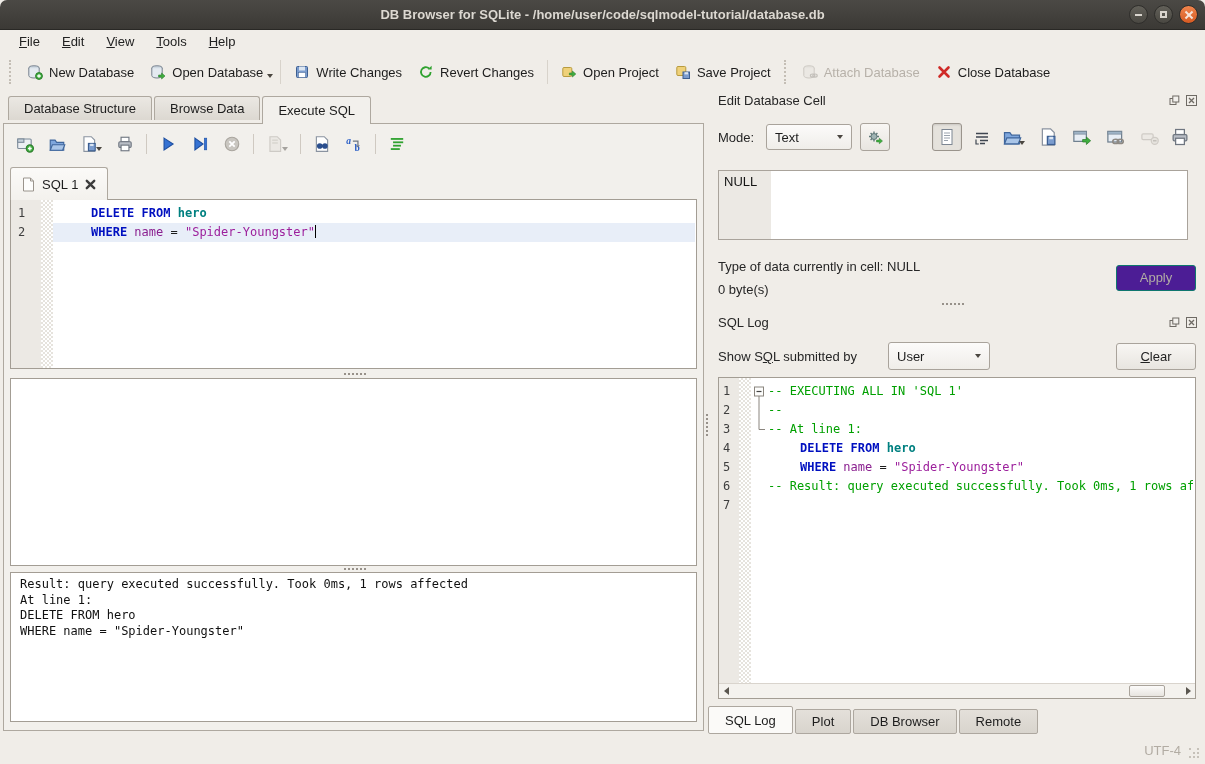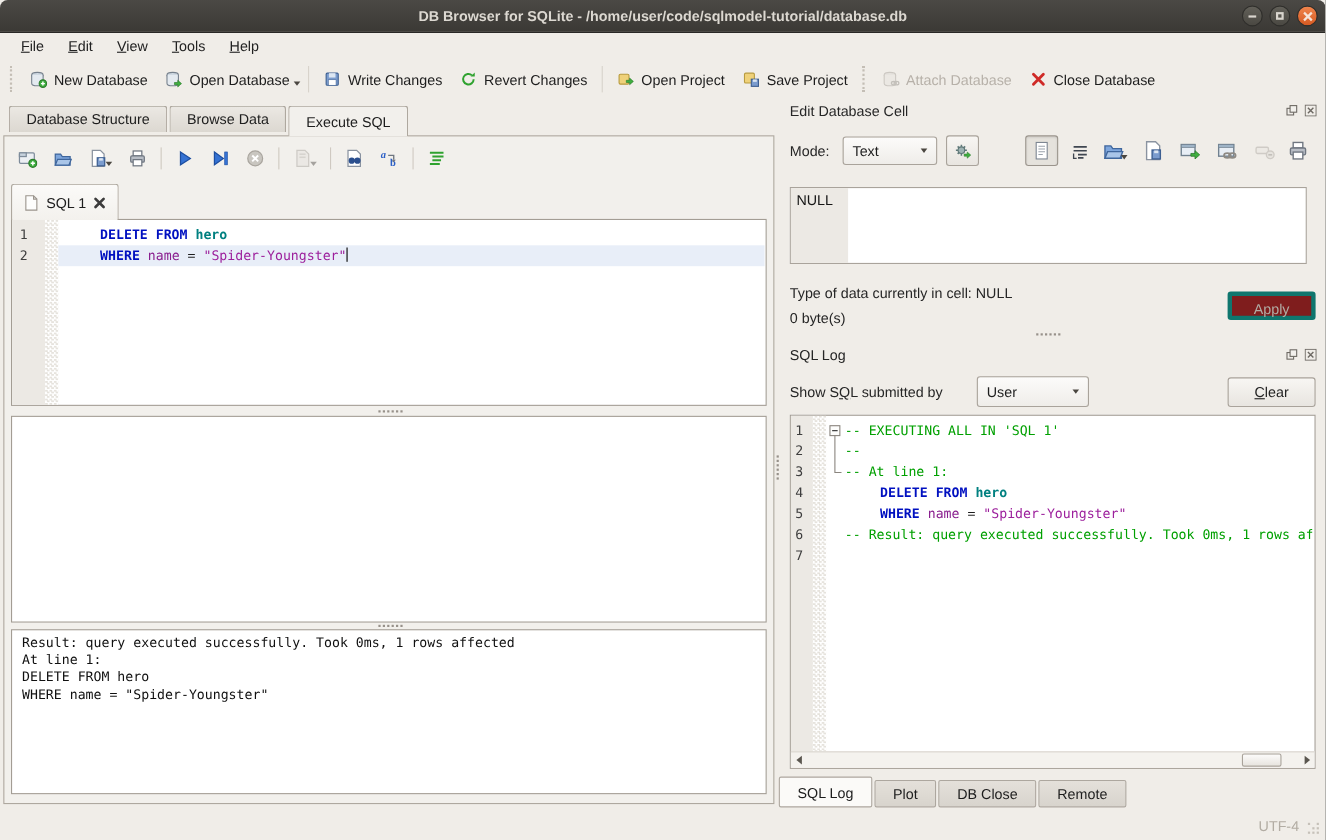--- a/index.html
+++ b/index.html
@@ -75,21 +75,21 @@
   .dots-v { position:absolute; width:2px; height:2px; background:#97918a;
             box-shadow:0 4px #97918a, 0 8px #97918a, 0 12px #97918a, 0 16px #97918a, 0 20px #97918a; }
 
   
   .docktitle { position:absolute; color:#262626; }
   .dockbtns { position:absolute; display:flex; gap:6px; }
   .combo { position:absolute; display:flex; align-items:center; justify-content:space-between; padding:0 8px;
            background:linear-gradient(#fcfbfa,#efede9); border:1px solid #a9a39b; border-radius:3px; }
   .btnface { background:linear-gradient(#f8f6f3,#e8e5e0); border:1px solid #a9a39b; border-radius:3px;
              text-align:center; color:#222; }
-  .btn-disabled { background:#7f1d1d; border:4px solid #0f766e; border-radius:3px; color:#b2ada5; text-align:center; }
+  .btn-disabled { background:#4c1d95; border:1px solid #0f766e; border-radius:3px; color:#b2ada5; text-align:center; }
   .toolbtn { position:absolute; display:flex; align-items:center; justify-content:center; }
   .pressed { background:#e5e2dc; border:1px solid #9a948c; border-radius:3px; box-shadow:inset 0 1px 2px rgba(0,0,0,.12); }
 
   
   .hscroll { position:absolute; left:0; right:0; bottom:0; height:15px; background:#f4f2ee;
              border-top:1px solid #d9d4cd; display:flex; align-items:center; }
   .sarrow { width:14px; height:14px; display:flex; align-items:center; justify-content:center; }
   .tri-l { width:0; height:0; border-top:4px solid transparent; border-bottom:4px solid transparent; border-right:5px solid #5a564f; }
   .tri-r { width:0; height:0; border-top:4px solid transparent; border-bottom:4px solid transparent; border-left:5px solid #5a564f; }
   .strack { flex:1; position:relative; height:14px; }
@@ -457,20 +457,20 @@
       </div>
       <div class="sarrow">
           <div class="tri-r"></div>
         </div>
     </div>
   </div>
 
   <div class="btabs">
     <div class="btab active">SQL Log</div>
     <div class="btab">Plot</div>
-    <div class="btab">DB Close</div>
+    <div class="btab">DB Browser</div>
     <div class="btab">Remote</div>
   </div>
 
   <div class="enc">UTF-4</div>
   <div class="grip"></div>
 
 </div>
 
 </body></html>

